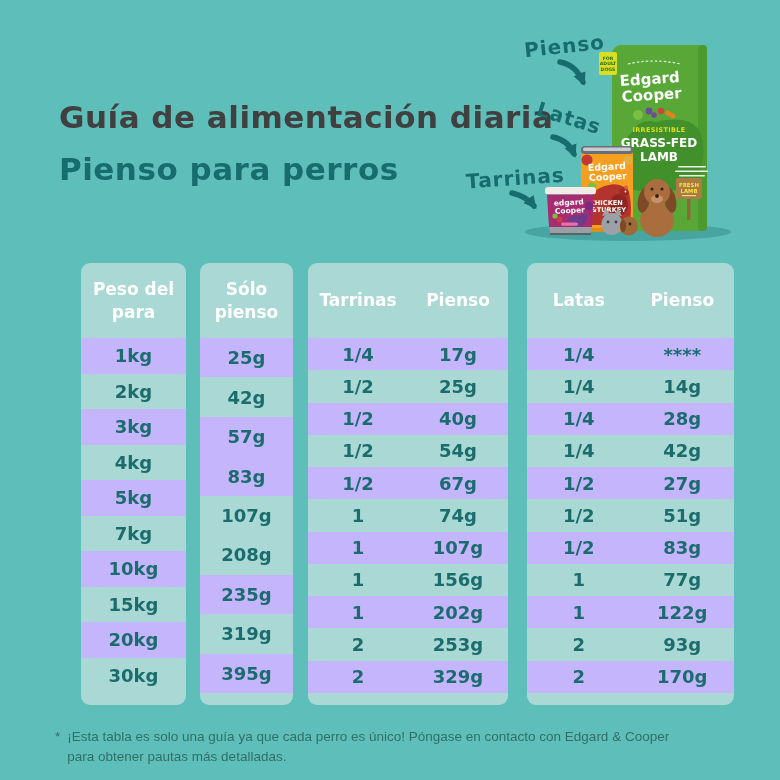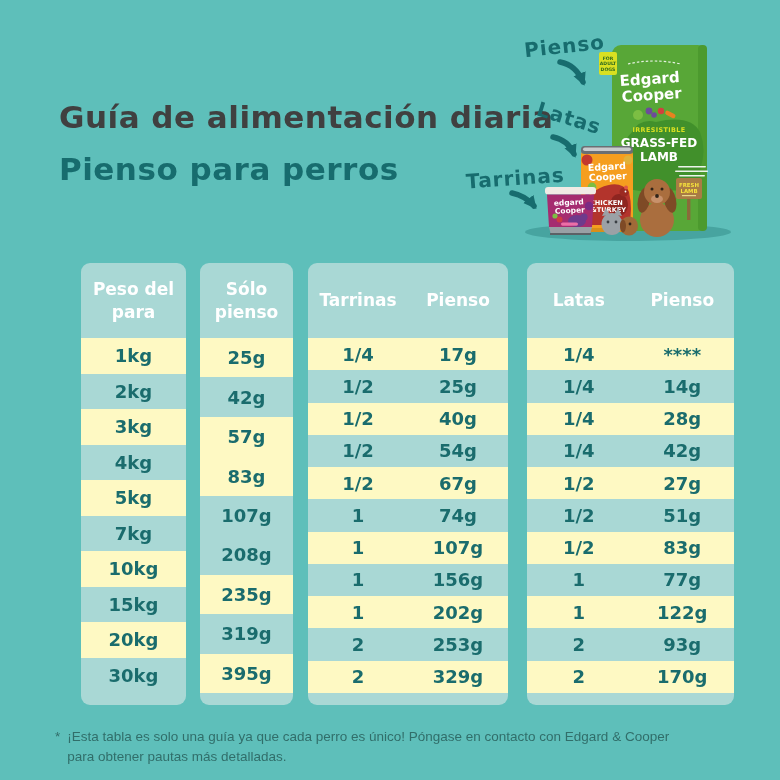--- a/index.html
+++ b/index.html
@@ -42,21 +42,21 @@
   .block.b4{width:207px;margin-left:19px;}
   .bhead{
     height:75px;display:flex;align-items:center;justify-content:center;
     color:#FFFFFF;font-weight:bold;font-size:17px;line-height:1.3;
   }
   .bhead.two-line{flex-direction:column;}
   .bhead.cols{flex-direction:row;}
   .bhead.cols span{flex:1;text-align:center;}
   .rows{height:355px;display:flex;flex-direction:column;}
   .trow{flex:1;display:flex;align-items:center;}
-  .trow.dark{background:#fef9c3;}
+  .trow.dark{background:#c4b5fd;}
   .cell{
     flex:1;text-align:center;
     color:#1A6C6D;font-weight:bold;font-size:18px;
   }
   
   .footnote{
     position:absolute;left:55px;top:727px;width:640px;
     display:flex;gap:7px;
     font-family:"Liberation Sans", sans-serif;
     font-size:13.5px;line-height:1.45;color:#316E6A;

